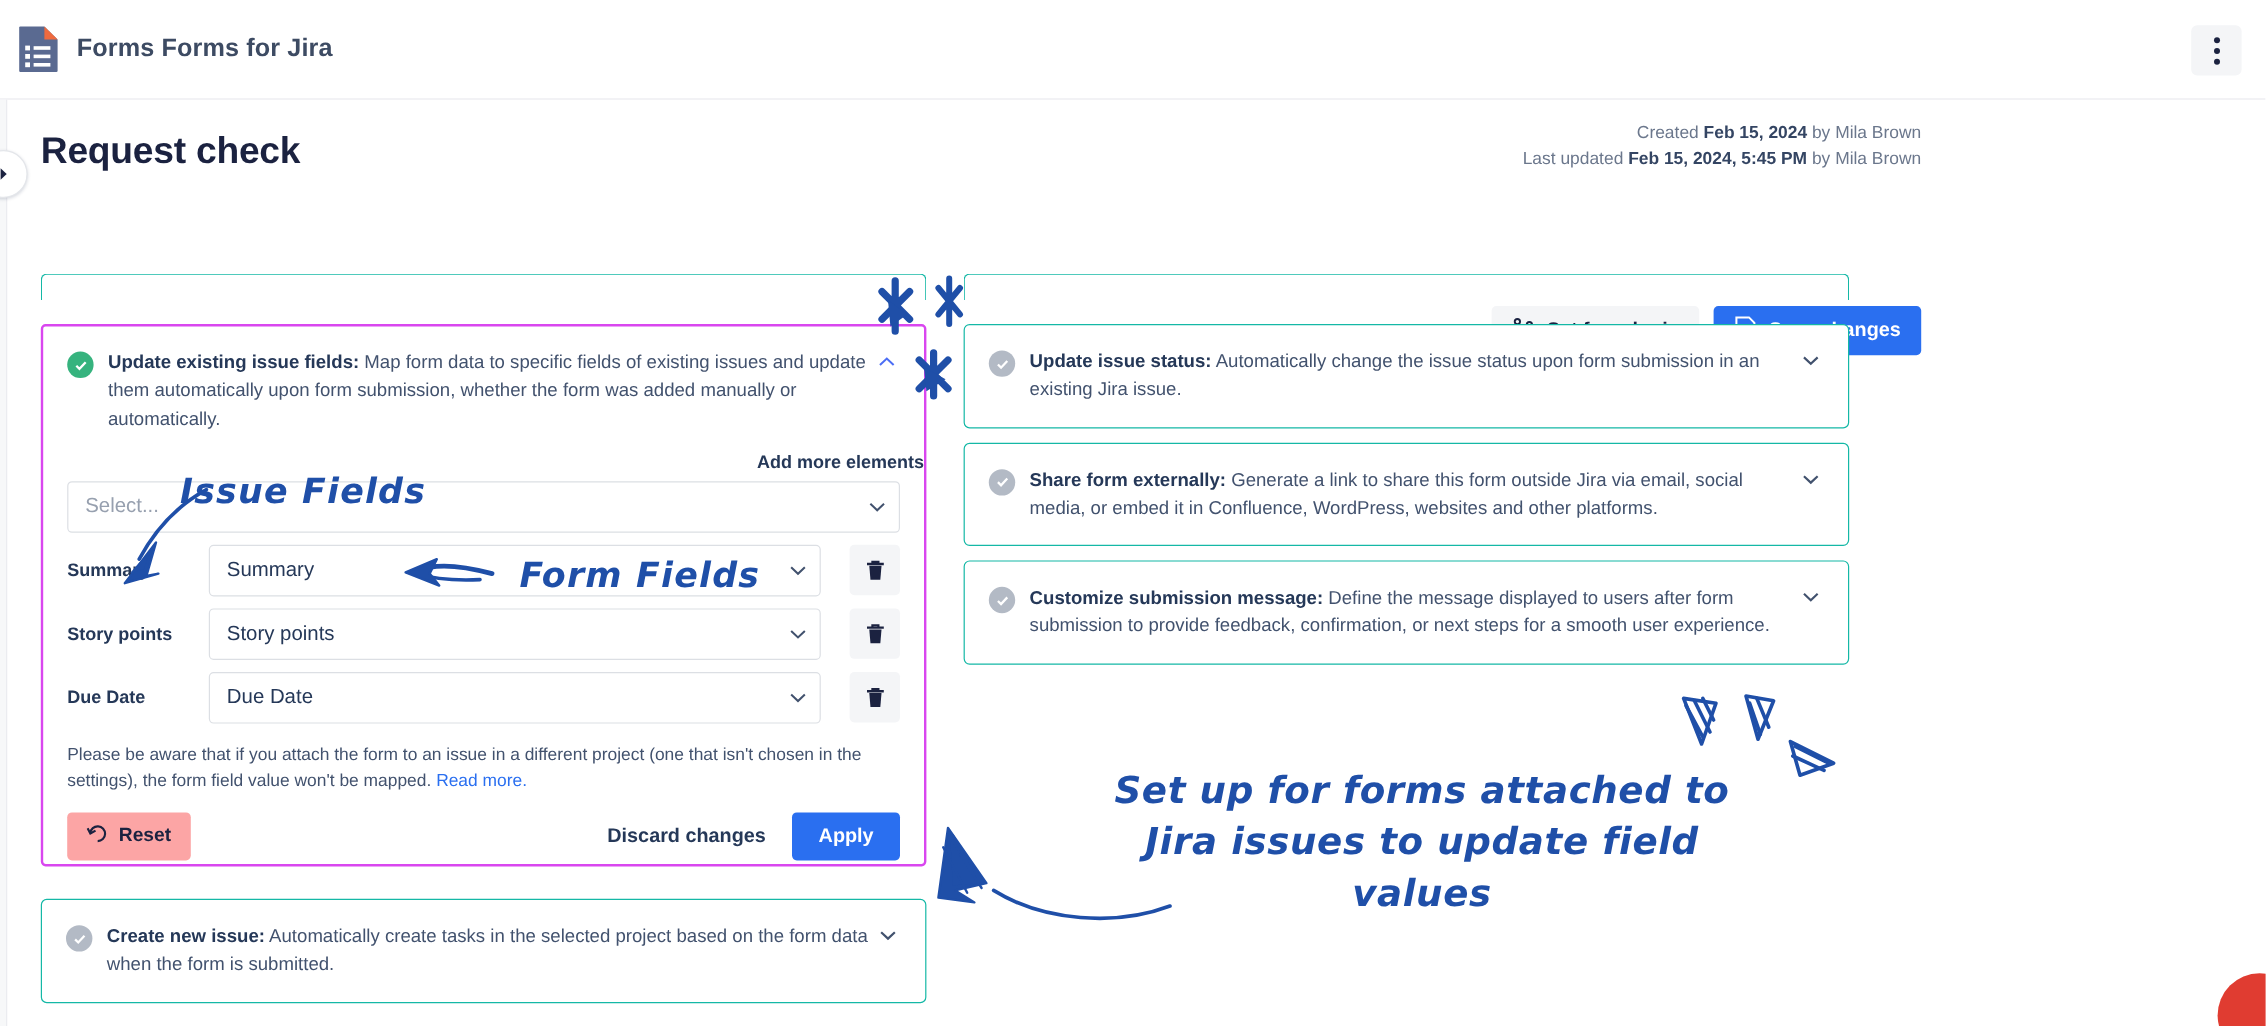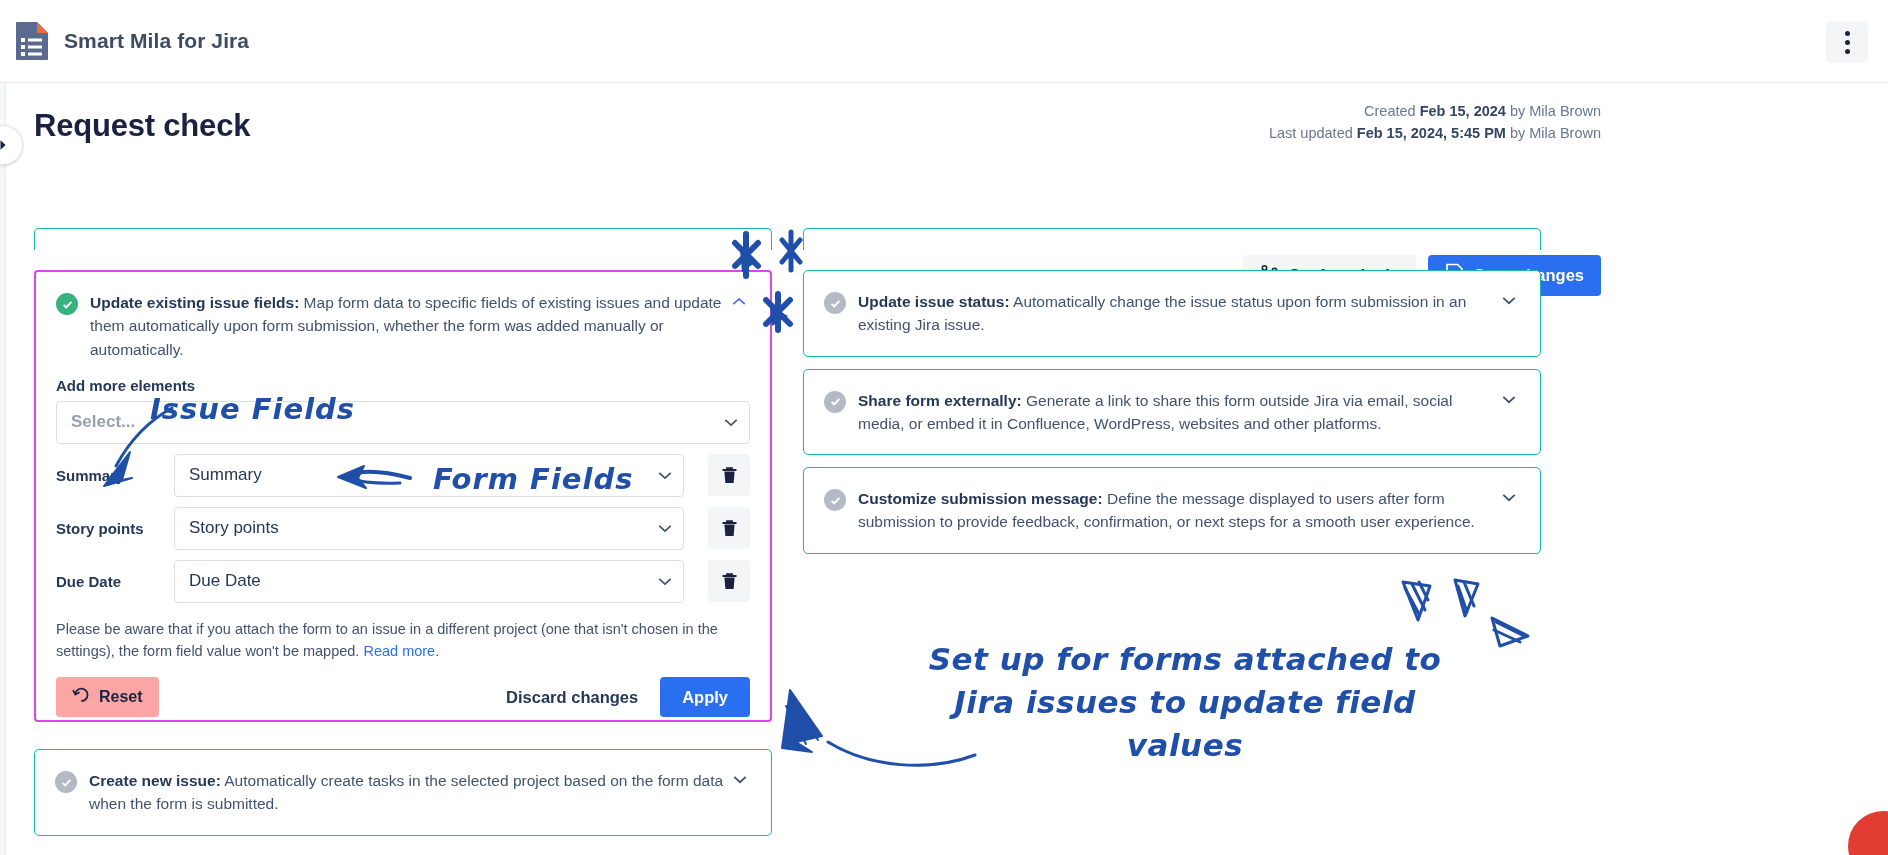--- a/index.html
+++ b/index.html
@@ -94,28 +94,28 @@
     width:22px; height:22px; border-radius:50%; flex:0 0 22px; margin-top:2px;
     display:flex; align-items:center; justify-content:center;
   }
   .check.on { background:#36b37e; }
   .check.off { background:#b3bac5; }
   .row-text { margin-left:12px; font-size:15.5px; line-height:1.5; color:#42526e; flex:1; }
   .row-text b { color:#253858; }
   .chev { width:26px; flex:0 0 26px; text-align:center; color:#4c6ef5; font-size:13px; margin-top:3px; cursor:pointer; }
   .chev.grey { color:#42526e; }
 
-  .lbl-section { font-size:15px; font-weight:bold; color:#253858; margin:16px 0 7px 20px; }
+  .lbl-section { font-size:15px; font-weight:bold; color:#253858; margin:16px 0 7px 20px;text-align:right; }
 
   .select {
     position:relative; height:43px; border:1px solid #dcdfe4; border-radius:4px;
     background:#fff; display:flex; align-items:center; padding:0 34px 0 14px;
     font-size:17px; color:#253858; cursor:pointer;
   }
-  .select.placeholder { color:#97a0af;font-weight:bold; }
+  .select.placeholder { color:#97a0af; }
   .select .caret {
     position:absolute; right:11px; top:0; height:100%; display:flex; align-items:center;
     color:#42526e; font-size:13px;
   }
   #select-add { margin:0 20px; }
 
   .map-row { display:flex; align-items:center; gap:0; margin:10px 20px 0 20px; }
   .map-label { width:118px; flex:0 0 118px; font-size:15px; font-weight:bold; color:#253858; }
   .map-select { flex:1; }
   .trash {
@@ -174,21 +174,21 @@
       <path d="M2 1 h20 l11 11 v26 a1 1 0 0 1 -1 1 H2 a1 1 0 0 1 -1 -1 V2 a1 1 0 0 1 1 -1 z" fill="#5a6a91"></path>
       <path d="M22 1 l11 11 h-11 z" fill="#ef6a3e"></path>
       <rect x="6" y="17" width="4" height="4" fill="#fff"></rect>
       <rect x="13" y="17.5" width="14" height="3" fill="#fff"></rect>
       <rect x="6" y="24" width="4" height="4" fill="#fff"></rect>
       <rect x="13" y="24.5" width="14" height="3" fill="#fff"></rect>
       <rect x="6" y="31" width="4" height="4" fill="#fff"></rect>
       <rect x="13" y="31.5" width="14" height="3" fill="#fff"></rect>
     </svg>
   </div>
-  <div id="app-title">Smart Mila for Jira</div>
+  <div id="app-title">Forms Forms for Jira</div>
   <div id="overflow-btn">
     <i></i>
       <i></i>
       <i></i>
   </div>
 </div>
 
 <div id="rail"></div>
 <div id="rail-toggle">
   <svg width="16" height="16" viewBox="0 0 16 16">

